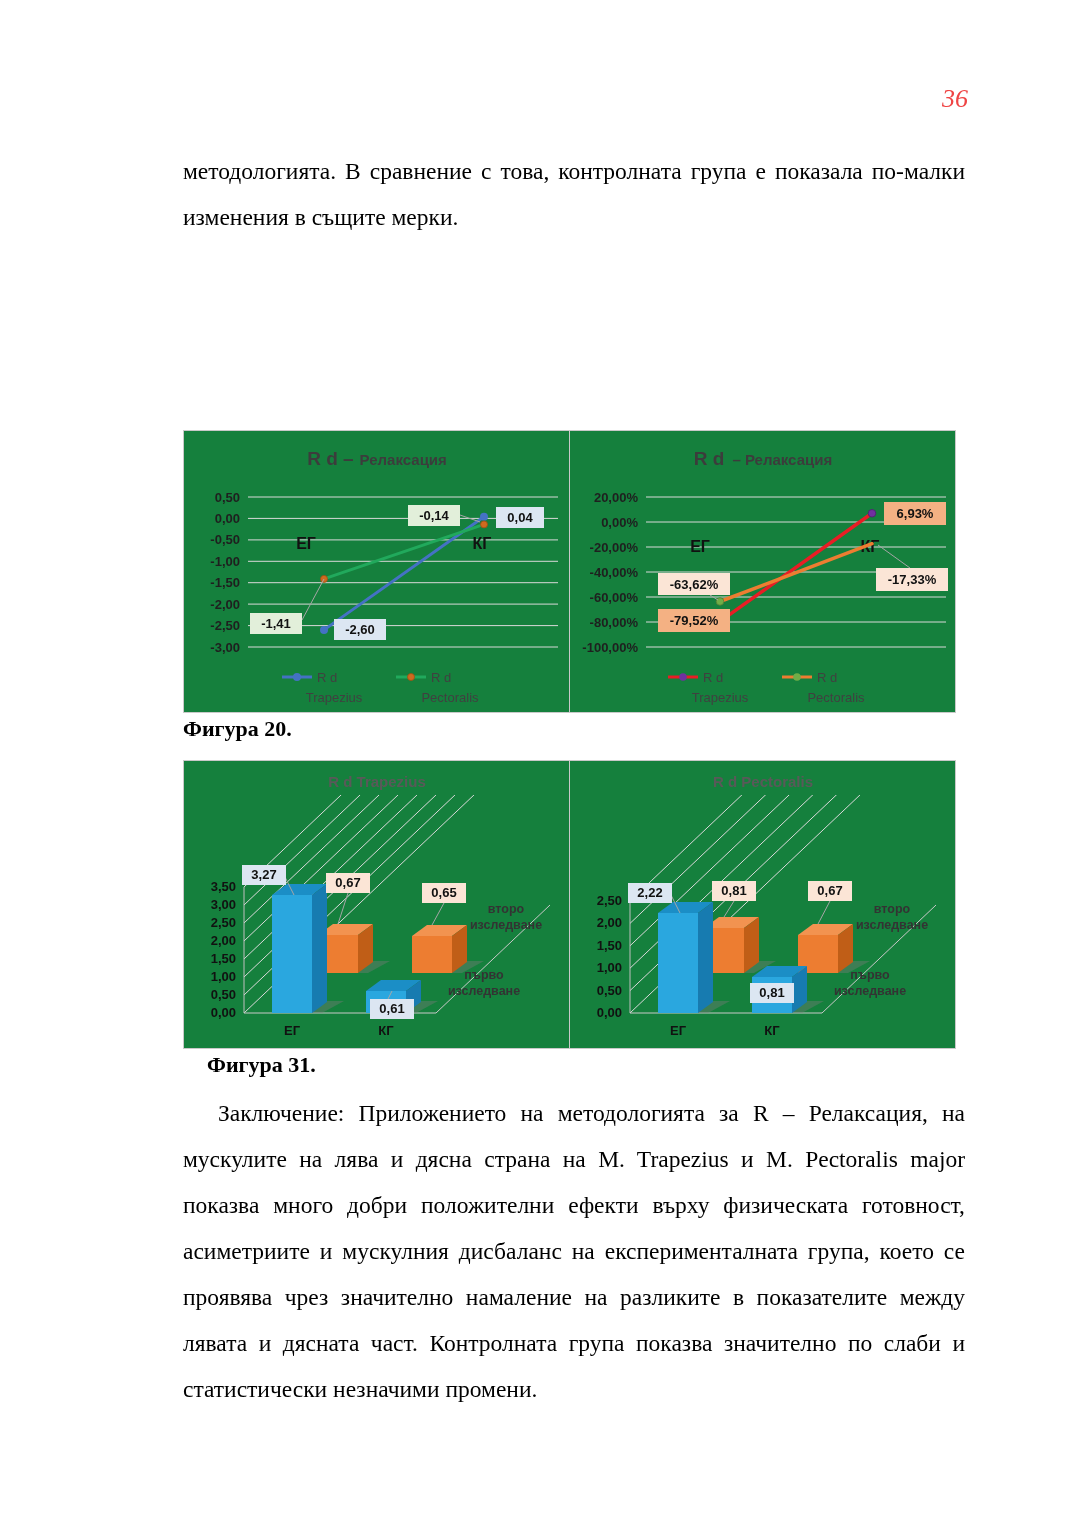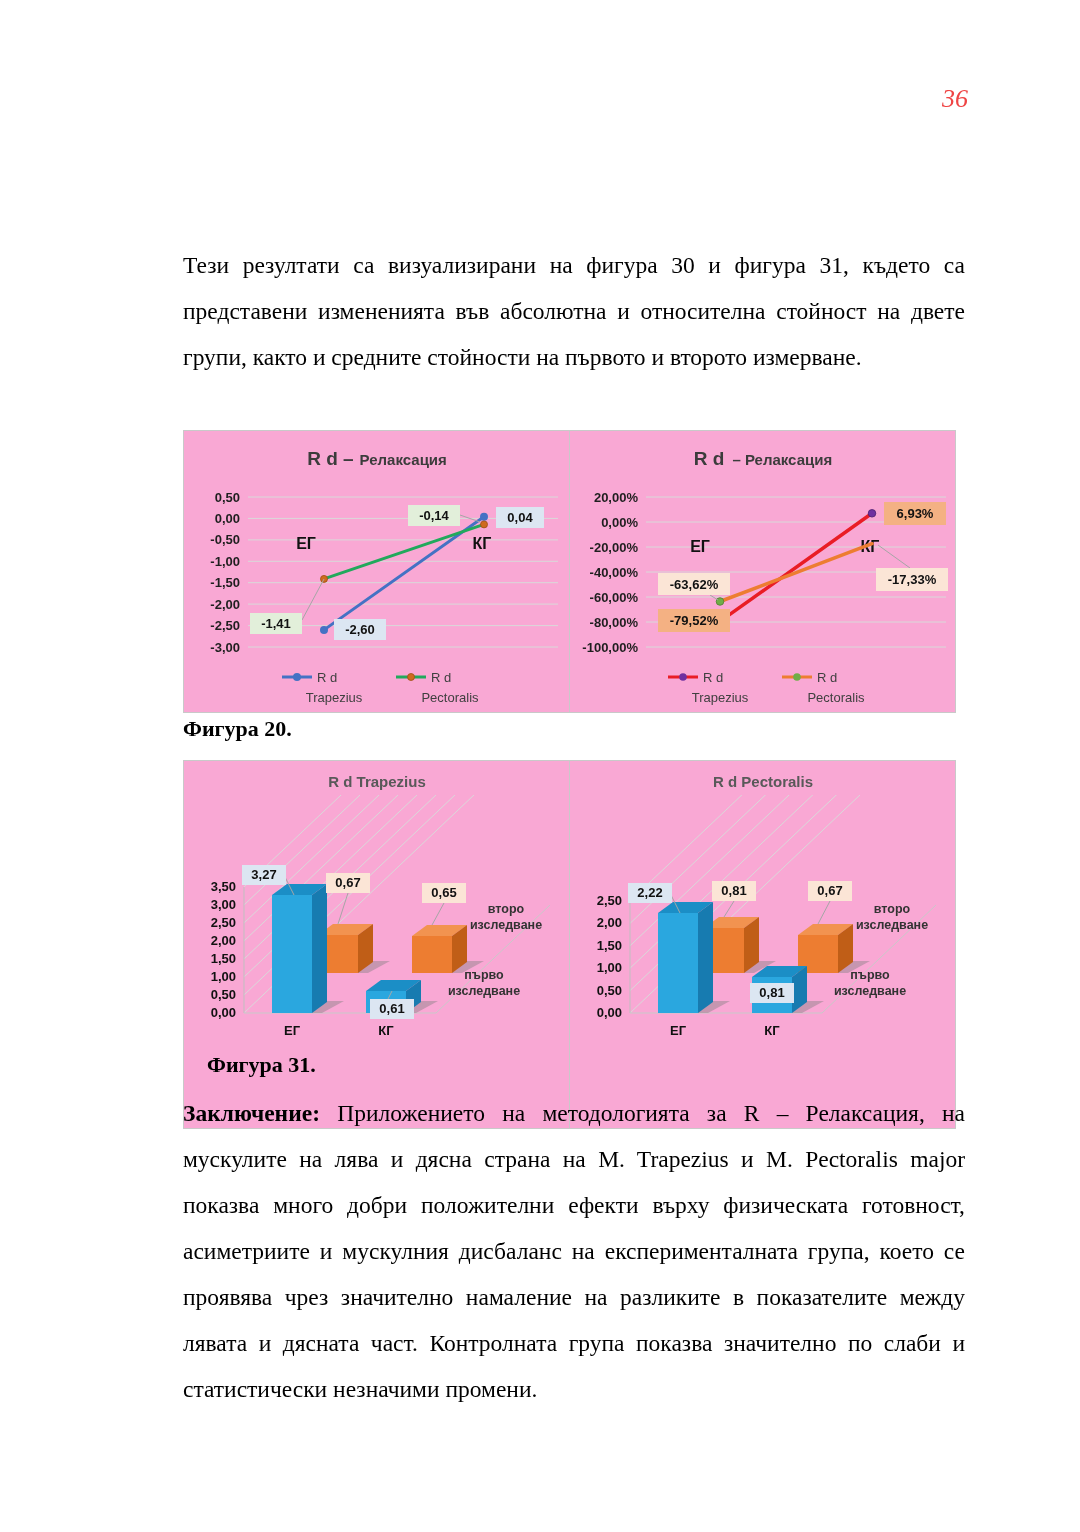--- a/index.html
+++ b/index.html
@@ -4,28 +4,28 @@
 <style>
   html,body{margin:0;padding:0;background:#ffffff;}
   .page{position:relative;width:1080px;height:1532px;background:#ffffff;overflow:hidden;
         font-family:"Liberation Serif",serif;color:#000;}
   .page-number{position:absolute;top:84px;right:112px;font-size:26px;color:#ef4444;font-style:italic;}
   .para{position:absolute;left:183px;width:782px;margin:0;font-size:23.5px;line-height:46px;
         text-align:justify;color:#000;}
   #p1{top:148px;}
   #p2{top:242px;}
   #conclusion{top:1090px;}
-  .bold{font-weight:bold;}
+  .bold{font-weight:normal;margin-left:35px;}
   .caption{position:absolute;left:183px;margin:0;font-weight:bold;font-size:22px;}
   #cap30{top:716px;}
   #cap31{top:1052px;margin-left:24px;}
   .figure-box{position:absolute;left:183px;width:774px;display:flex;}
   #fig30{top:430px;height:283px;}
-  #fig31{top:760px;height:369px;}
-  .chart-panel{box-sizing:border-box;width:50%;height:100%;border:1px solid #c9c9c9;background:#f9a8d4;}
+  #fig31{top:760px;height:289px;}
+  .chart-panel{box-sizing:border-box;width:50%;height:100%;border:1px solid #c9c9c9;background:#15803d;}
   .chart-panel + .chart-panel{border-left:1px solid #c9c9c9;margin-left:-1px;}
   svg{display:block;}
   svg text{font-family:"Liberation Sans",sans-serif;}
   .ctitle1{font-size:19px;font-weight:bold;fill:#3c3c3c;}
   .ctitle2{font-size:15px;font-weight:bold;fill:#3c3c3c;}
   .tick{font-size:13px;font-weight:600;fill:#1f1f1f;}
   .tick3d{font-size:13px;font-weight:bold;fill:#111;}
   .cat{font-size:16px;font-weight:bold;fill:#111;}
   .cat3d{font-size:13px;font-weight:bold;fill:#111;}
   .dlabel{font-size:13px;font-weight:bold;fill:#111;}
@@ -35,21 +35,21 @@
   .grid{stroke:#d9d9d9;stroke-width:1;}
   .leader{stroke:#a6a6a6;stroke-width:1;fill:none;}
 </style>
 </head>
 <body>
 
 <div class="page">
 
   <div class="page-number">36</div>
 
-  <p class="para" id="p2">Тези резултати са визуализирани на фигура 30 и фигура 31, където са представени измененията във абсолютна и относителна стойност на двете групи, както и средните стойности на първото и второто измерване.</p>
+  <p class="para" id="p1">методологията. В сравнение с това, контролната група е показала по-малки изменения в същите мерки.</p>
 
   <div class="figure-box" id="fig30">
 
     <div class="chart-panel">
       <svg width="385" height="281" viewBox="0 0 385 281">
         <text x="193" y="34" text-anchor="middle"><tspan class="ctitle1">R d –</tspan><tspan class="ctitle2" dx="6">Релаксация</tspan></text>
         <g>
           <line class="grid" x1="64" y1="66" x2="374" y2="66"></line>
           <line class="grid" x1="64" y1="87.4" x2="374" y2="87.4"></line>
           <line class="grid" x1="64" y1="108.9" x2="374" y2="108.9"></line>

